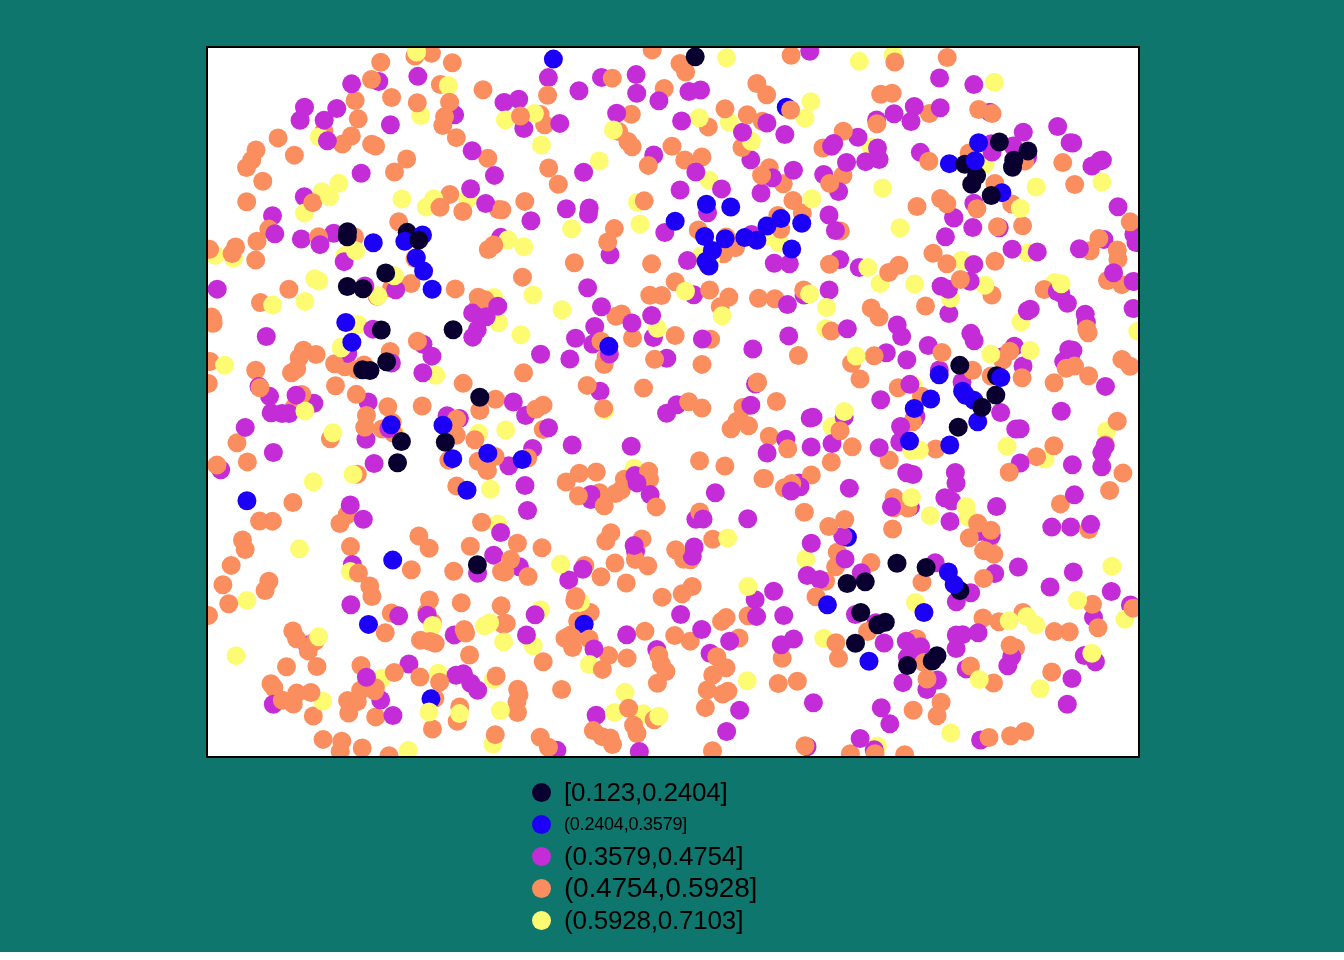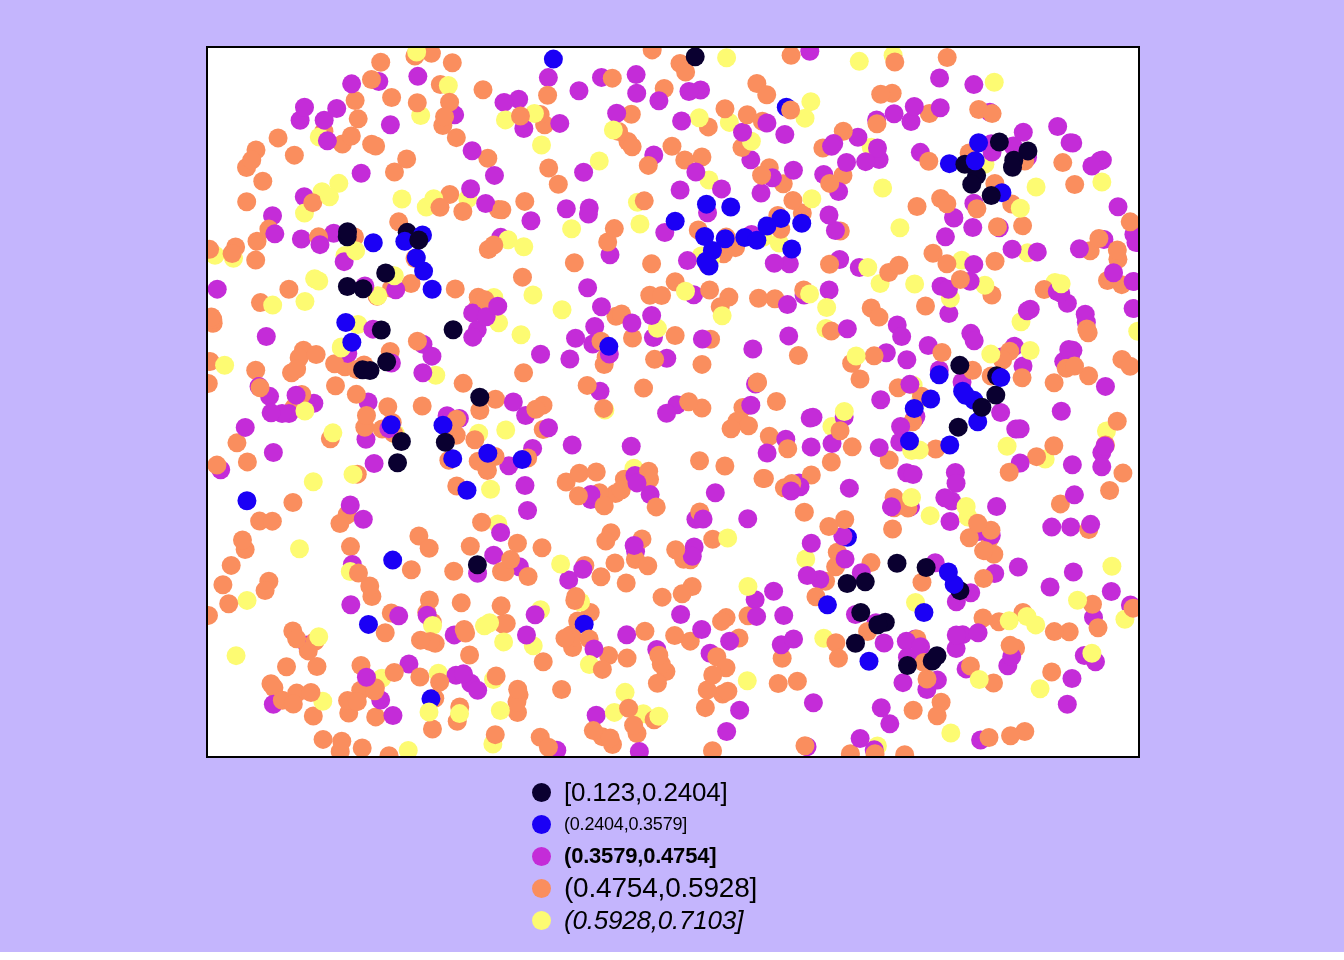--- a/index.html
+++ b/index.html
@@ -14,21 +14,21 @@
     overflow: hidden;
     font-family: "Liberation Sans", sans-serif;
   }
 
   #figure {
     position: absolute;
     left: 0;
     top: 0;
     width: 1344px;
     height: 952px;
-    background: #c4b5fd;
+    background: #0f766e;
   }
 
   
   #plot-panel {
     position: absolute;
     box-sizing: border-box;
     border: 2px solid #000000;
     background: #ffffff;
     overflow: hidden;
   }
@@ -1185,31 +1185,31 @@
       <span class="legend-key">
         <span class="legend-swatch" style="background: rgb(27, 0, 245);"></span>
       </span>
       <span class="legend-label" style="font-size: 18px;">(0.2404,0.3579]</span>
     </div>
 
     <div class="legend-row" style="height: 32px;">
       <span class="legend-key">
         <span class="legend-swatch" style="background: rgb(196, 44, 216);"></span>
       </span>
-      <span class="legend-label" style="font-size: 22px; font-weight: bold;">(0.3579,0.4754]</span>
+      <span class="legend-label" style="font-size: 26px;">(0.3579,0.4754]</span>
     </div>
 
     <div class="legend-row" style="height: 32px;">
       <span class="legend-key">
         <span class="legend-swatch" style="background: rgb(250, 142, 94);"></span>
       </span>
       <span class="legend-label" style="font-size: 28px;">(0.4754,0.5928]</span>
     </div>
 
-    <div class="legend-row" style="height: 32px; font-style: italic;">
+    <div class="legend-row" style="height: 32px;">
       <span class="legend-key">
         <span class="legend-swatch" style="background: rgb(253, 251, 114);"></span>
       </span>
       <span class="legend-label" style="font-size: 26px;">(0.5928,0.7103]</span>
     </div>
 
   </div>
 </div>
 
 </body></html>

